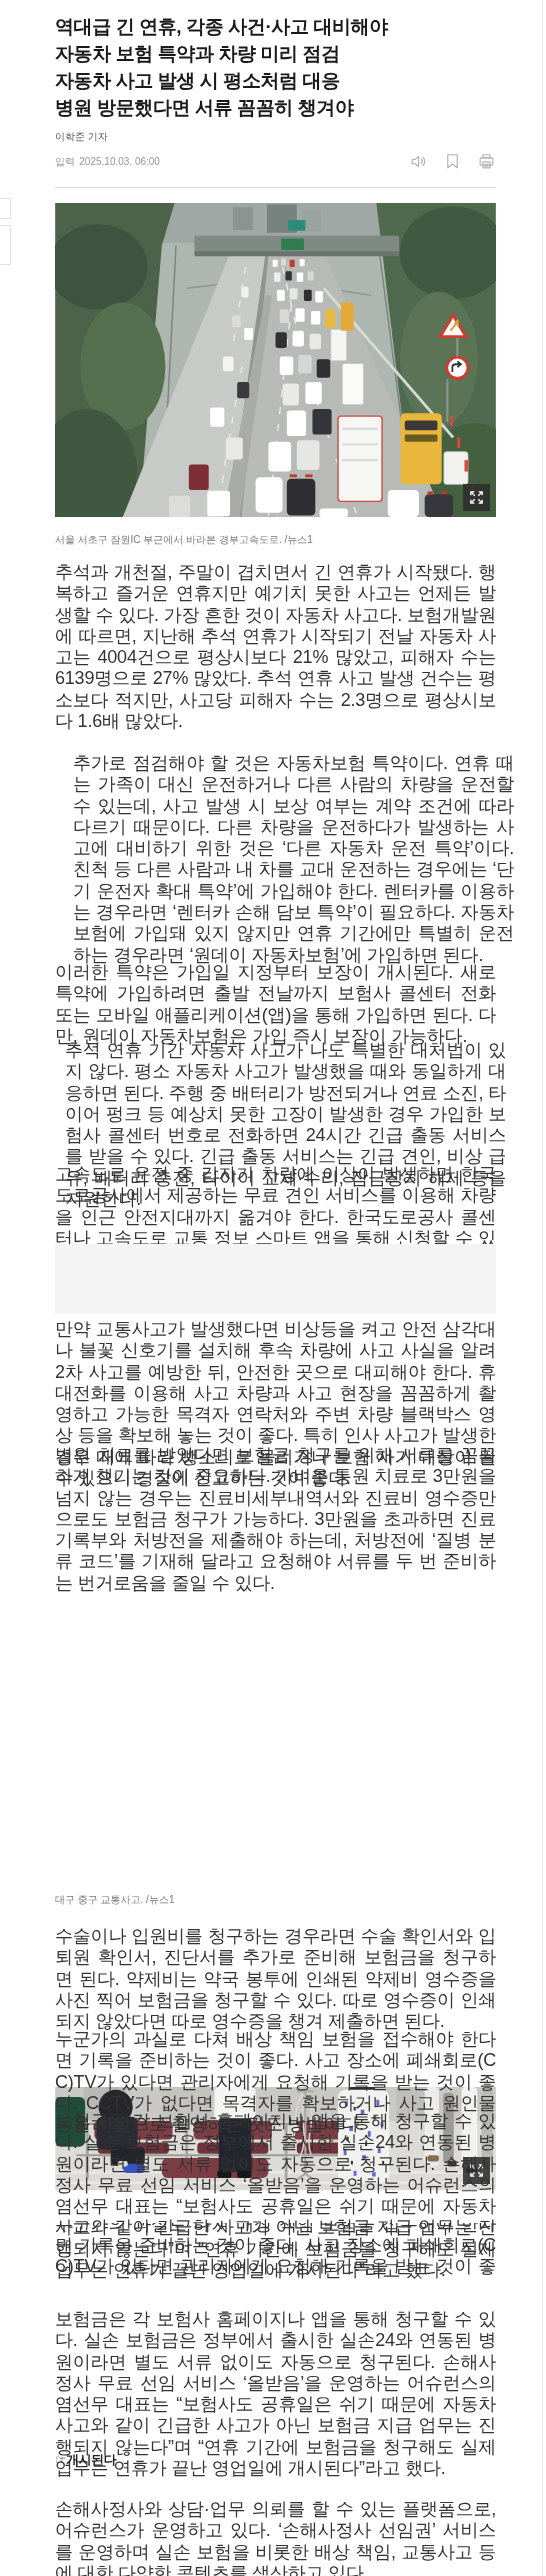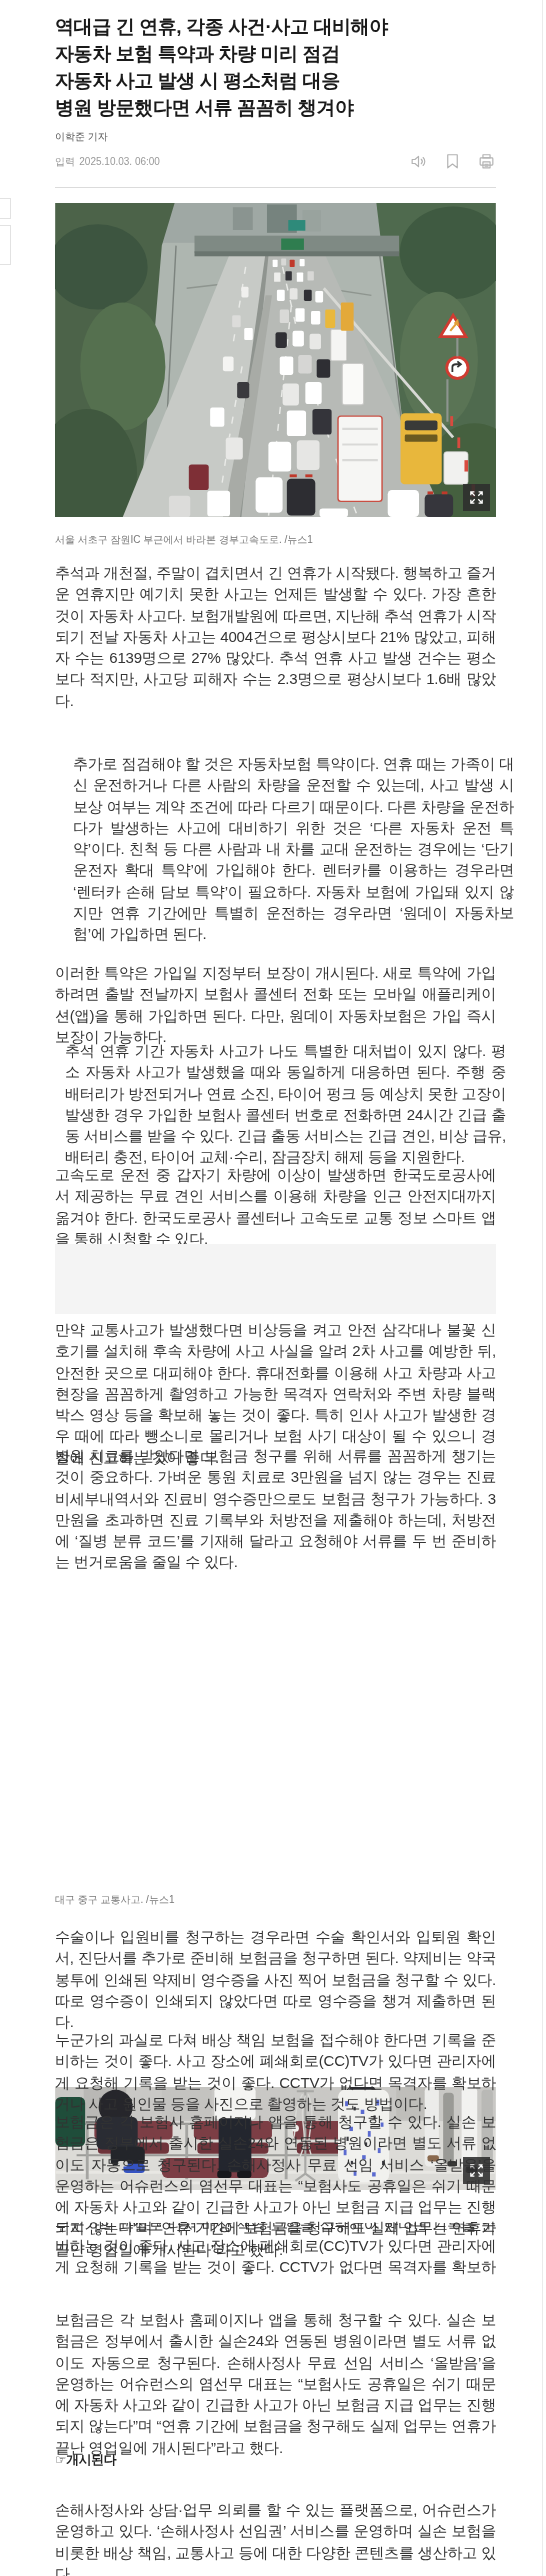--- a/index.html
+++ b/index.html
@@ -26,21 +26,21 @@
   .icons svg{display:block;}
   .divider{margin-top:15px;border-top:0.7px solid #dbdbdb;height:0;}
 
   
   .photo{position:relative;}
   .photo svg{display:block;}
   .expand{position:absolute;right:5.7px;bottom:5.7px;width:27px;height:27px;background:rgba(45,45,45,.88);}
   .caption{margin-top:8.5px;font-size:10px;line-height:14.2px;color:#777;}
 
   
-  .bp{position:absolute;left:55px;width:441px;margin:0;font-size:15px;line-height:21.3px;color:#333;
+  .bp{position:absolute;left:55px;width:441px;margin:0;font-size:18px;line-height:21.3px;color:#333;
       text-align:justify;word-break:break-all;letter-spacing:-0.2px;}
   .adbox{position:absolute;left:55px;top:1244px;width:441px;height:70px;background:#f4f4f4;}
   .clipwrap{position:absolute;left:55px;top:2223px;width:441px;height:57px;overflow:hidden;}
   .clipwrap .bp{position:static;margin-top:-9.2px;}
   .subhead{position:absolute;left:55px;top:2452px;width:441px;font-size:12.8px;font-weight:700;color:#222;letter-spacing:-0.3px;}
 </style>
 </head>
 <body>
 
 <div class="page">

